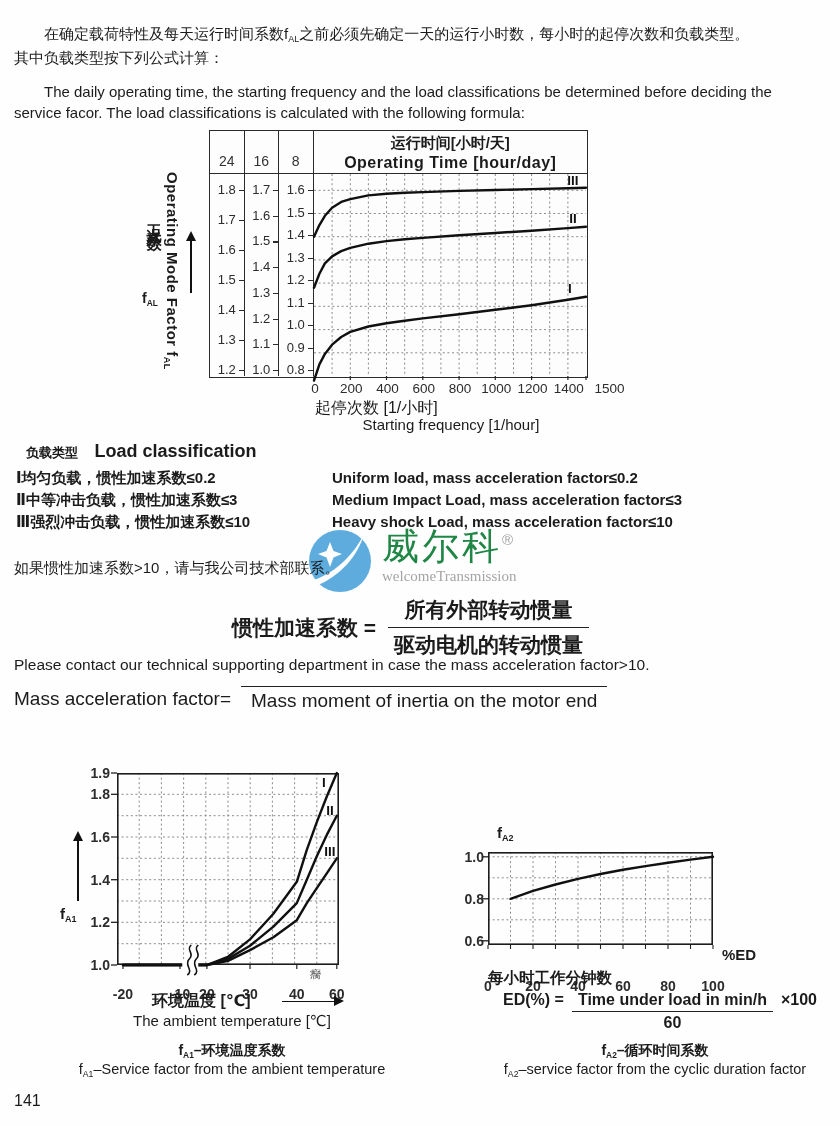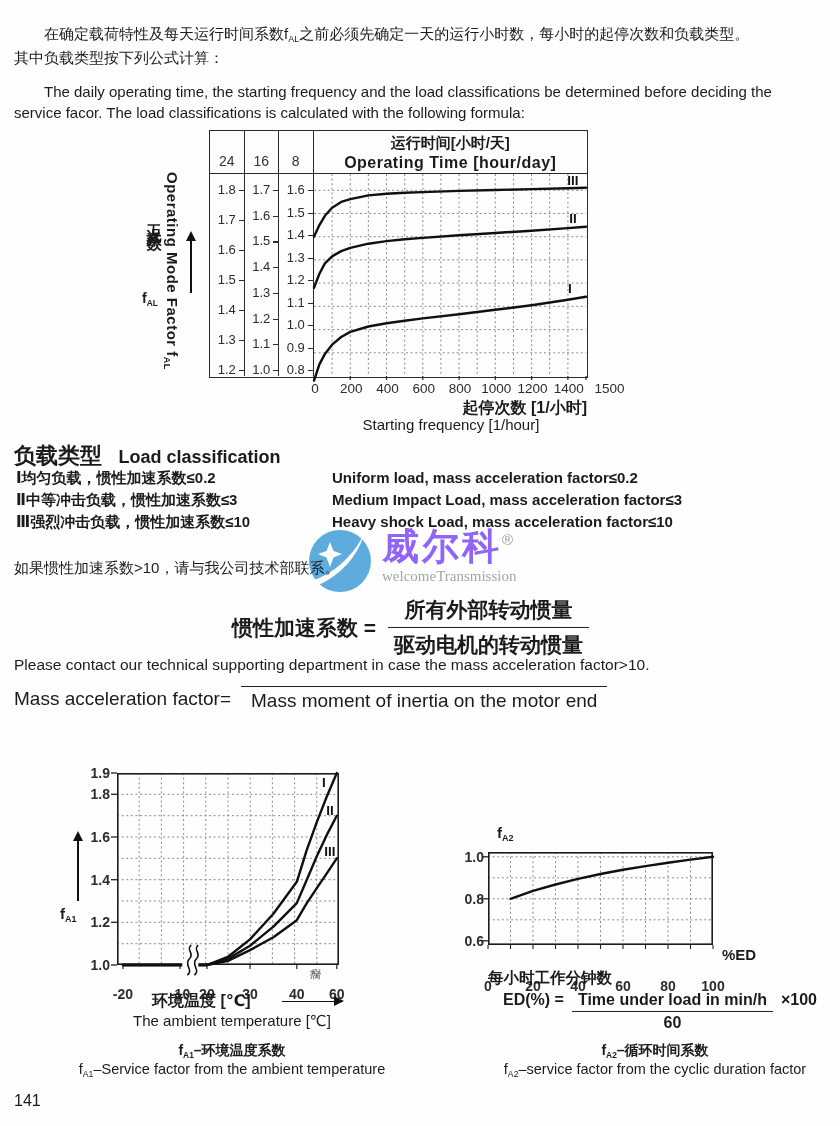--- a/index.html
+++ b/index.html
@@ -41,21 +41,21 @@
   .fx-en{font-size:19px;display:inline-flex;align-items:center;gap:10px;}
   .fx-en .frac .num{padding:0 10px 3px;}
   .fx-en .frac .den{padding:3px 10px 0;}
   .fx-ed{font-size:16px;font-weight:bold;display:inline-flex;gap:8px;}
   .fx-ed .frac .num{padding:0 6px 2px;}
   .fx-ed .frac .den{padding:2px 6px 0;}
   .caption-zh{font-size:14px;font-weight:bold;text-align:center;}
   .caption-en{font-size:14.5px;text-align:center;}
   .wm{display:flex;align-items:flex-start;gap:8px;opacity:.95;}
   .wm-text{line-height:1;}
-  .wm-brand{font-size:37px;font-weight:bold;color:#8b5cf6;letter-spacing:3px;}
+  .wm-brand{font-size:37px;font-weight:normal;color:#15803d;letter-spacing:3px;}
   .wm-reg{font-size:15px;color:#9b9b9b;vertical-align:14px;}
   .wm-sub{font-size:15px;color:#a0a0a0;margin-top:4px;font-family:"Liberation Serif","DejaVu Serif",serif;}
   svg{display:block;overflow:visible;}
 </style>
 </head>
 <body>
 
 <div class="page">
 
   <div class="abs wm" style="left:306px;top:528px;">
@@ -195,25 +195,25 @@
       <span style="left: 0px;">0</span>
       <span style="left: 36.2667px;">200</span>
       <span style="left: 72.5333px;">400</span>
       <span style="left: 108.8px;">600</span>
       <span style="left: 145.067px;">800</span>
       <span style="left: 181.333px;">1000</span>
       <span style="left: 217.6px;">1200</span>
       <span style="left: 253.867px;">1400</span>
       <span style="left: 272px; padding-left: 45px;">1500</span>
     </div>
-  <div class="abs" style="left:315px;top:398px;width:272px;text-align:right;font-size:16px;font-weight:bold;">起停次数 [1/小时]</div>
+  <div class="abs" style="left:315px;top:398px;width:272px;text-align:left;font-size:16px;font-weight:normal;">起停次数 [1/小时]</div>
   <div class="abs" style="left:315px;top:416px;width:272px;text-align:center;font-size:15px;">Starting frequency [1/hour]</div>
 
   <div class="abs" style="left:14px;top:441px;">
-    <span style="font-size:22px;font-weight:bold;">负载类型</span>
+    <span style="font-size:13px;font-weight:bold;margin-left:12px;">负载类型</span>
     <span style="font-size:18px;font-weight:bold;margin-left:12px;">Load classification</span>
   </div>
   <div class="abs row-zh" style="left:16px;top:469px;">Ⅰ均匀负载，惯性加速系数≤0.2</div>
   <div class="abs row-en" style="left:332px;top:469px;">Uniform load, mass acceleration factor≤0.2</div>
   <div class="abs row-zh" style="left:16px;top:491px;">Ⅱ中等冲击负载，惯性加速系数≤3</div>
   <div class="abs row-en" style="left:332px;top:491px;">Medium Impact Load, mass acceleration factor≤3</div>
   <div class="abs row-zh" style="left:16px;top:513px;">Ⅲ强烈冲击负载，惯性加速系数≤10</div>
   <div class="abs row-en" style="left:332px;top:513px;">Heavy shock Load, mass acceleration factor≤10</div>
 
   <div class="abs" style="left:14px;top:559px;font-size:15px;">如果惯性加速系数&gt;10，请与我公司技术部联系。</div>

